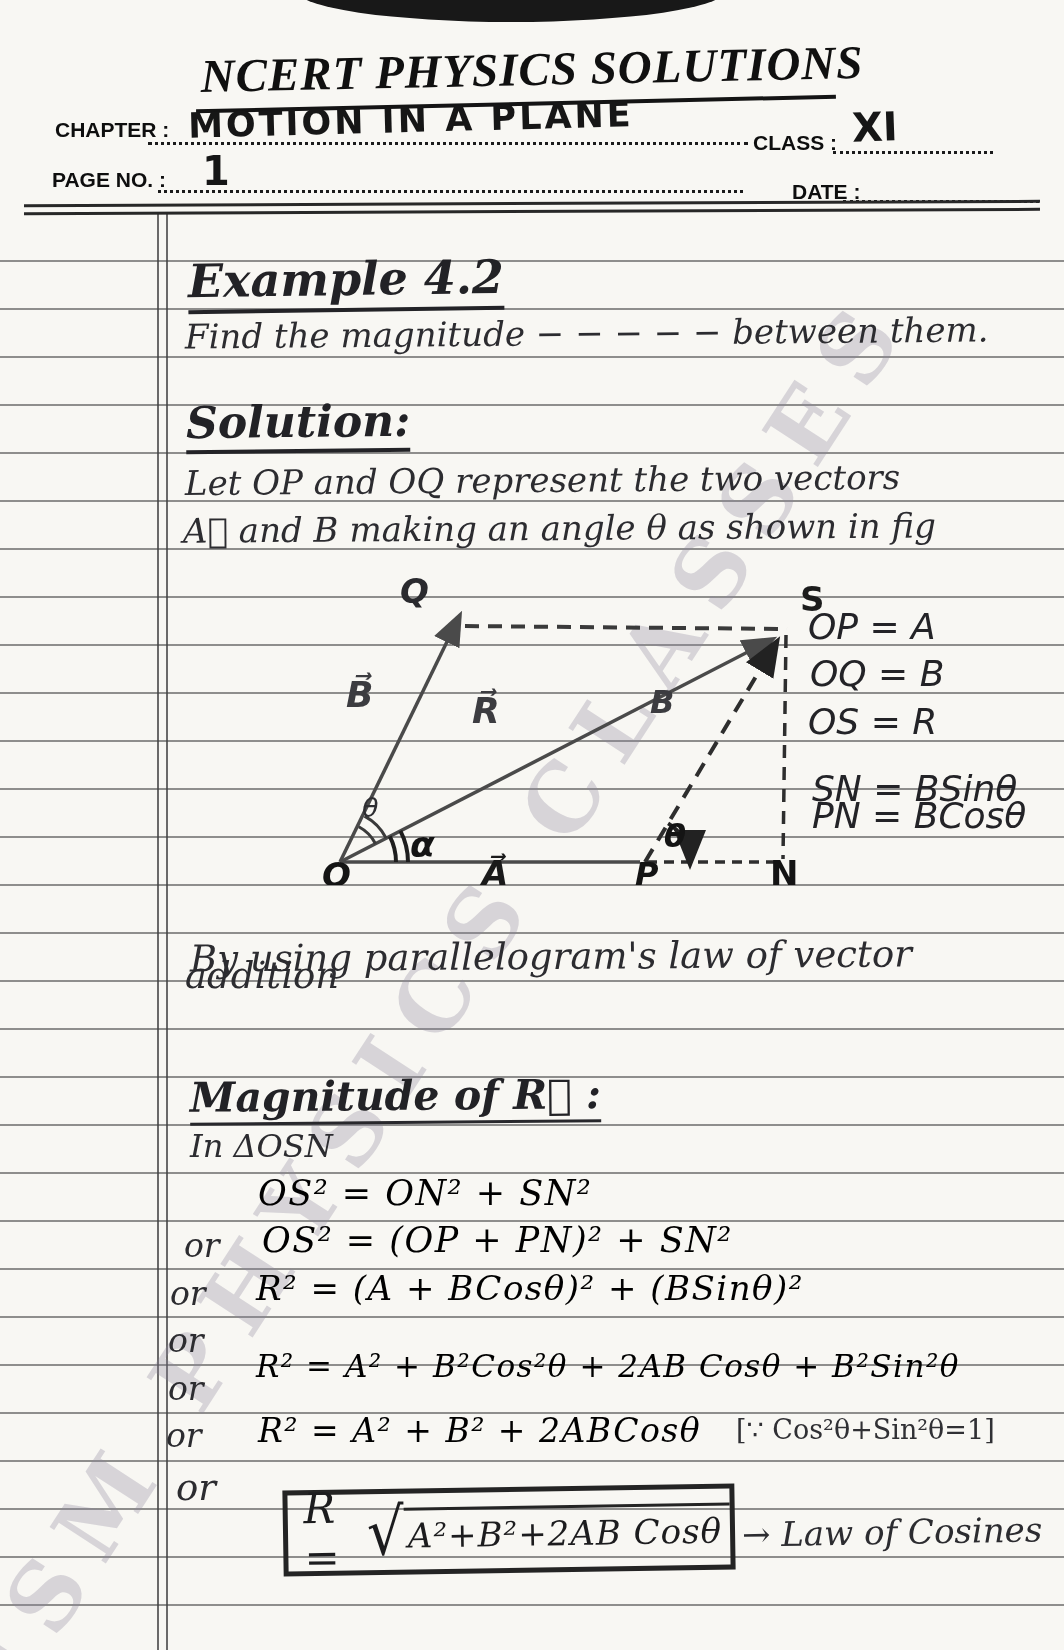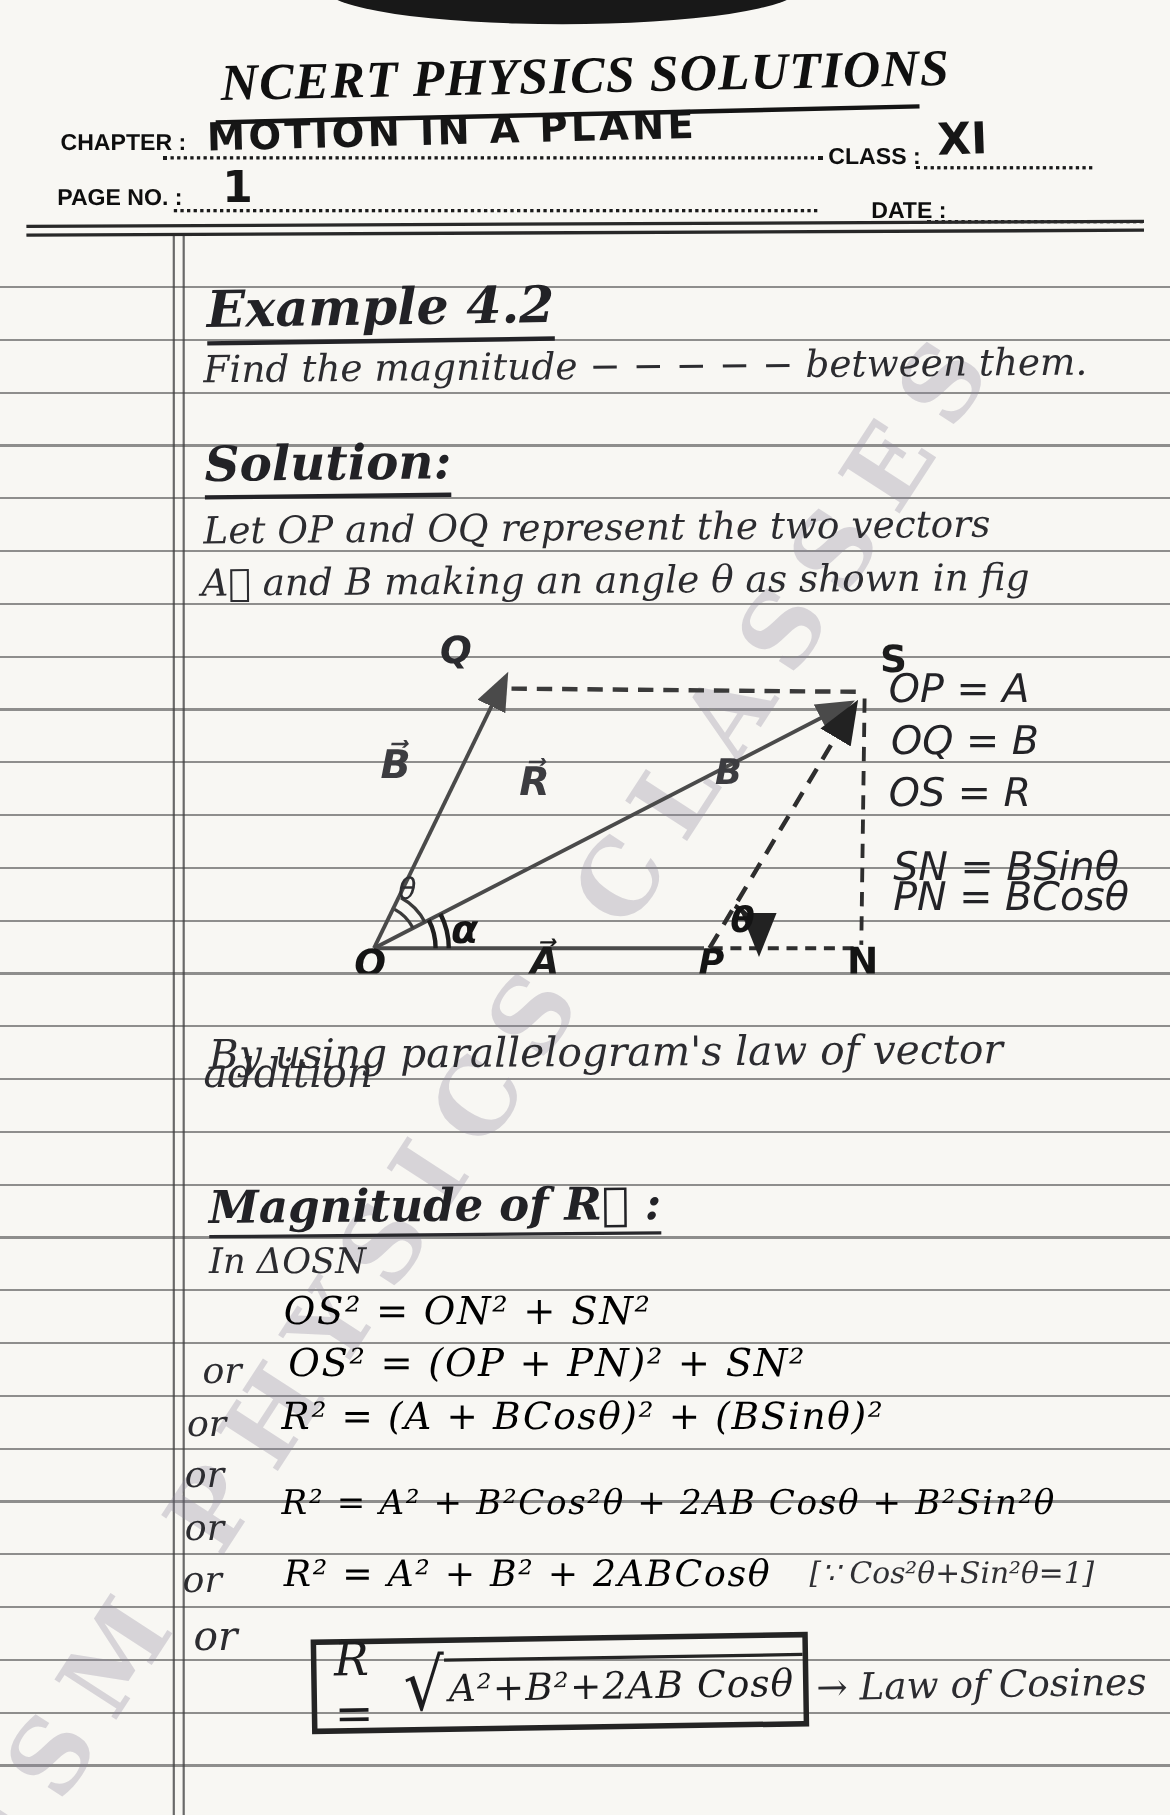--- a/index.html
+++ b/index.html
@@ -31,21 +31,21 @@
     font-size:47px; color:#101010; letter-spacing:1px; white-space:nowrap;
   }
   .title-underline { left:196px; top:102px; width:640px; height:4px; background:#141414; transform:rotate(-1.3deg); }
   .plabel { font-family:"Liberation Sans", sans-serif; font-weight:bold; color:#0e0e0e; font-size:21px; white-space:nowrap; }
   .dots { border-bottom:3px dotted #1b1b1b; height:20px; }
   
   .hw { font-style:italic; color:#2c2c30; white-space:nowrap; }
   .hw-bold { font-style:italic; font-weight:bold; color:#222226; white-space:nowrap; }
   .hp { font-family:"DejaVu Sans", sans-serif; font-weight:bold; color:#161616; white-space:nowrap; }
   .eq { font-style:italic; color:#000000; letter-spacing:1.5px; white-space:nowrap; }
-  .note { font-style:italic; color:#303034; white-space:nowrap; }
+  .note { color:#303034; white-space:nowrap; }
   .watermark {
     left:440px; top:990px; transform:translate(-50%,-50%) rotate(-57deg);
     font-family:"DejaVu Serif", serif; font-weight:bold; font-size:92px;
     letter-spacing:22px; color:rgba(140,134,156,.30); white-space:nowrap;
   }
   .sidenote { font-family:"DejaVu Sans", sans-serif; font-weight:500; font-style:italic; font-size:36px; color:#232327; white-space:nowrap; }
   .final-box {
     left:283px; top:1487px; width:452px; height:86px;
     border:5px solid #242424; transform:rotate(-0.9deg);
     display:flex; align-items:center; padding-left:16px; box-sizing:border-box;

